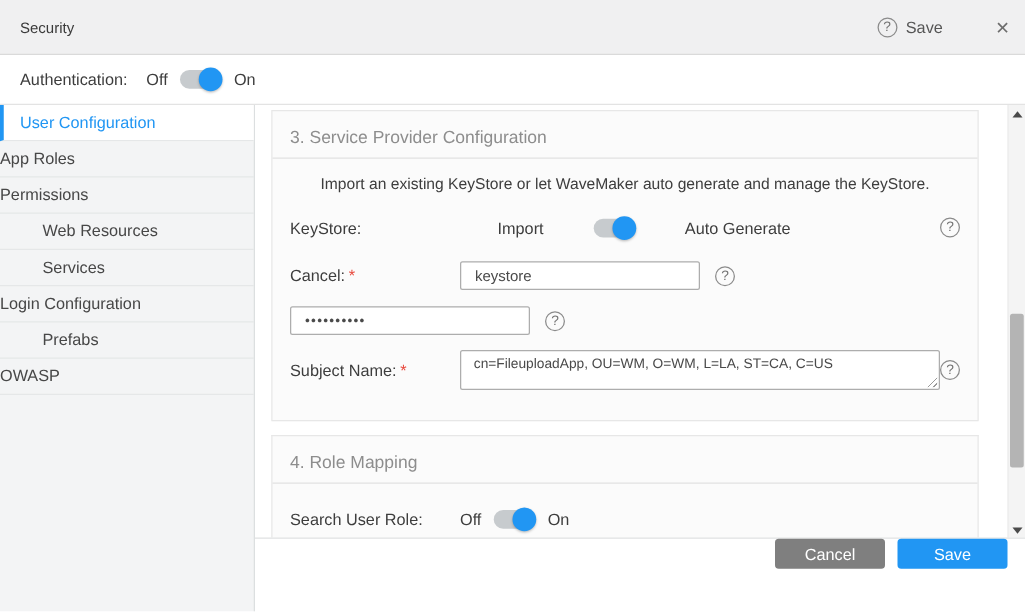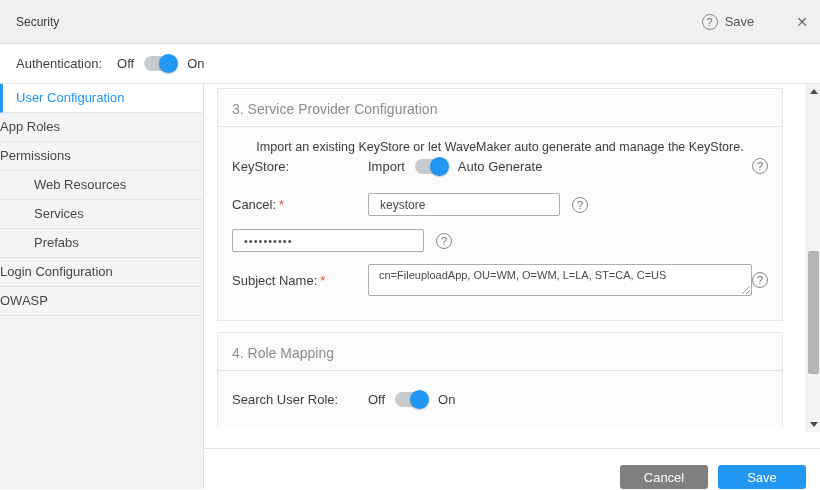--- a/index.html
+++ b/index.html
@@ -50,21 +50,21 @@
   .card2 { margin-top:11px; min-height:95px; border-bottom:none; padding-bottom:0; }
 
   .card-title { font-size:14px; color:#8d8d8d; padding:0 14px 9px 14px; margin:0 -14px;
                 border-bottom:1px solid #e2e2e2; }
   .card-desc { margin-top:13px; font-size:12.5px; color:#3d3d3d;text-align:center; }
 
   .frm-row { display:flex; align-items:center; }
   .frm-label { width:136px; flex:0 0 136px; font-size:13px; color:#3d3d3d; }
   .req { color:#e8483c; margin-left:3px; }
 
-  .row-keystore { margin-top:0; height:24px; }
+  .row-keystore { margin-top:16px; height:24px;gap:30px; }
   .row-alias    { margin-top:15px; }
   .row-password { margin-top:13px; }
   .row-subject  { margin-top:12px; }
   .row-search   { margin-top:16px; height:24px; }
 
   .txt-input { width:192px; height:23px; border:1px solid #adadad; border-radius:2px;
                background:#fff; font-family:"Liberation Sans", sans-serif; font-size:12px;
                color:#4a4a4a; padding:0 11px; outline:none; }
   .pw { letter-spacing:1px; font-size:11px; }
 
@@ -74,22 +74,22 @@
                 color:#4a4a4a; padding:4px 10px; resize:none; outline:none; overflow:hidden;
                 display:block; }
   .resize-handle { position:absolute; right:2px; bottom:2px; width:10px; height:10px;
                    background:repeating-linear-gradient(135deg, transparent, transparent 2px, #9a9a9a 2px, #9a9a9a 3px);
                    clip-path:polygon(100% 0, 100% 100%, 0 100%); pointer-events:none; }
 
   .row-help { margin-left:auto; }
   .in-help { margin-left:12px; }
 
   
-  .footer { position:absolute; left:0; right:0; bottom:0; height:41px; background:#fff;
-            border-top:1px solid #dfe1e2; display:flex; align-items:flex-end;
+  .footer { position:absolute; left:0; right:0; bottom:0; height:59px; background:#fff;
+            border-top:1px solid #dfe1e2; display:flex; align-items:flex-start;
             justify-content:flex-end; padding-right:14px;margin-top:48px; }
   .btn { height:24px; min-width:88px; border:none; border-radius:3px; color:#fff;
          font-family:"Liberation Sans", sans-serif; font-size:13px; cursor:pointer; padding:0 14px; }
   .btn-cancel { background:#7f7f7f; }
   .btn-save { background:#2196f3; margin-left:10px; }
 
   
   .scrollbar { position:absolute; right:0; top:0; width:14px; height:348px; background:#f4f4f4;
                border-left:1px solid #ececec; }
   .sb-arrow-up, .sb-arrow-down { position:absolute; left:50%; transform:translateX(-50%);
@@ -123,22 +123,22 @@
   </div>
 
   <div class="body">
 
     <div class="sidebar">
       <div class="side-item active">User Configuration</div>
       <div class="side-item">App Roles</div>
       <div class="side-item">Permissions</div>
       <div class="side-item indent">Web Resources</div>
       <div class="side-item indent">Services</div>
+      <div class="side-item">Login Configuration</div>
       <div class="side-item indent">Prefabs</div>
-      <div class="side-item">Login Configuration</div>
       <div class="side-item">OWASP</div>
     </div>
 
     <div class="content">
 
       <div class="scroll-area">
 
         <div class="card">
           <div class="card-title">3. Service Provider Configuration</div>
           <div class="card-desc">Import an existing KeyStore or let WaveMaker auto generate and manage the KeyStore.</div>

